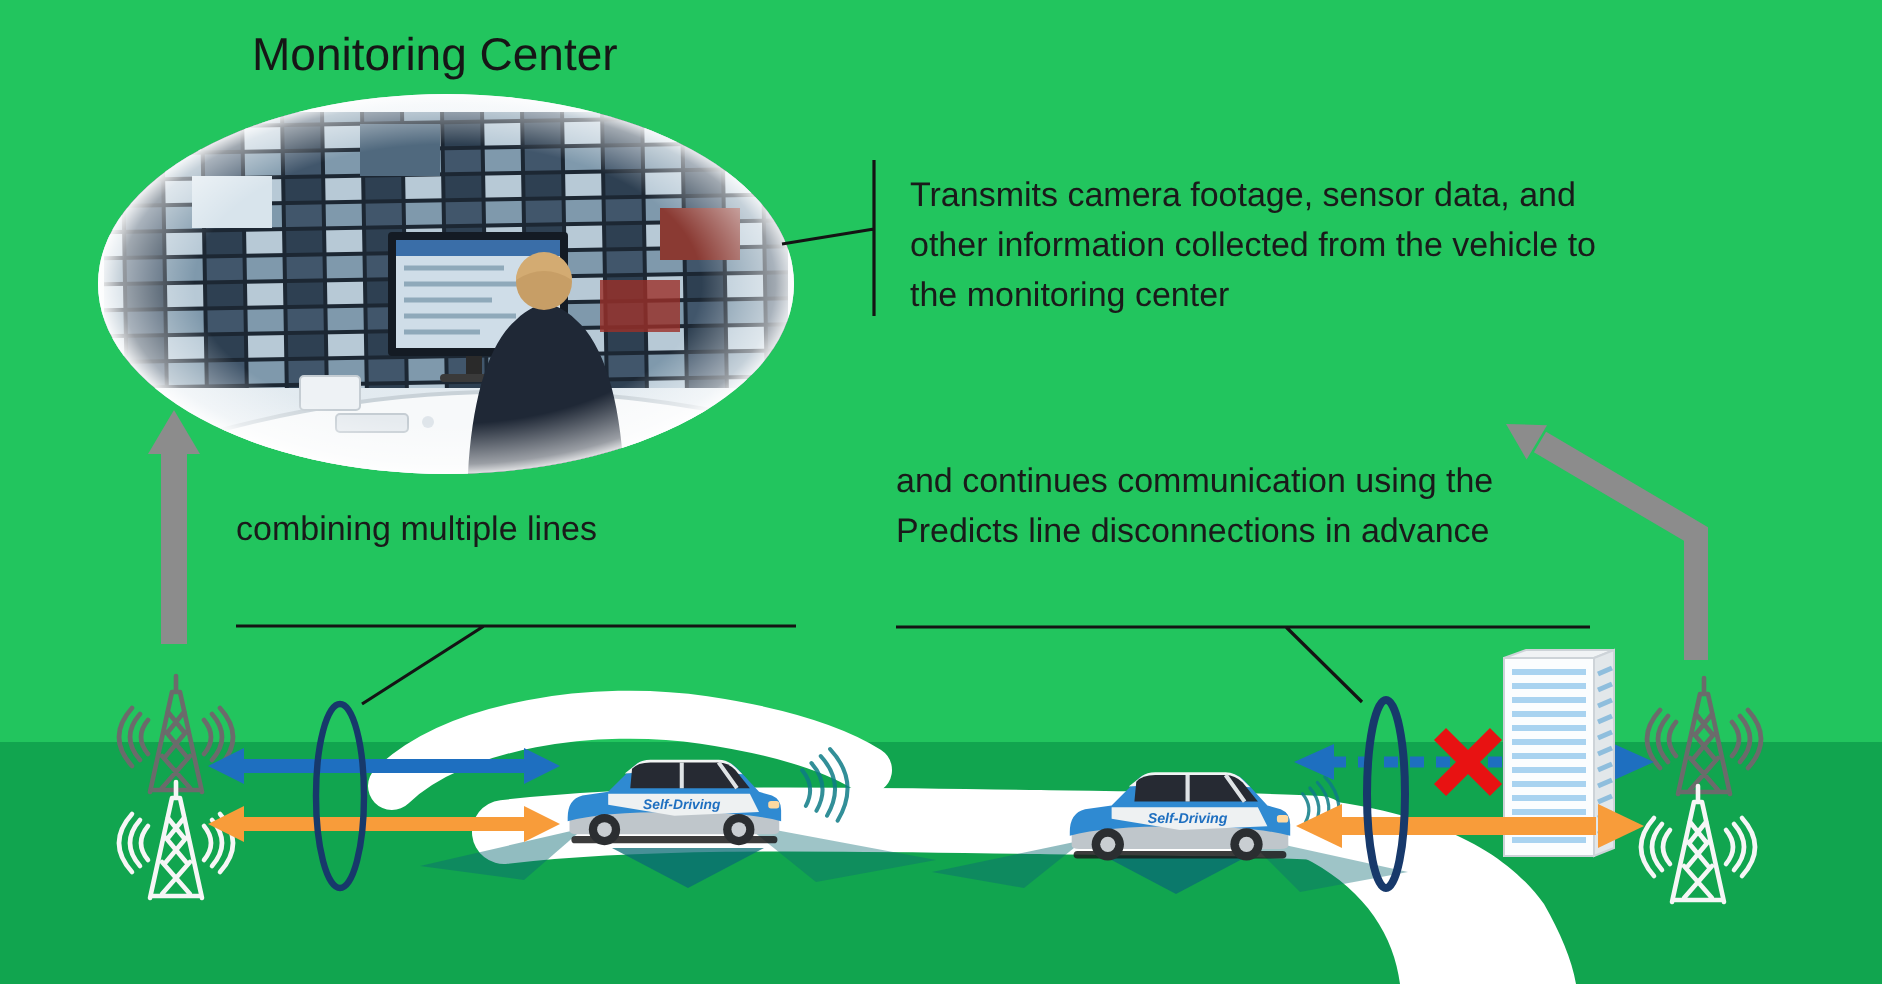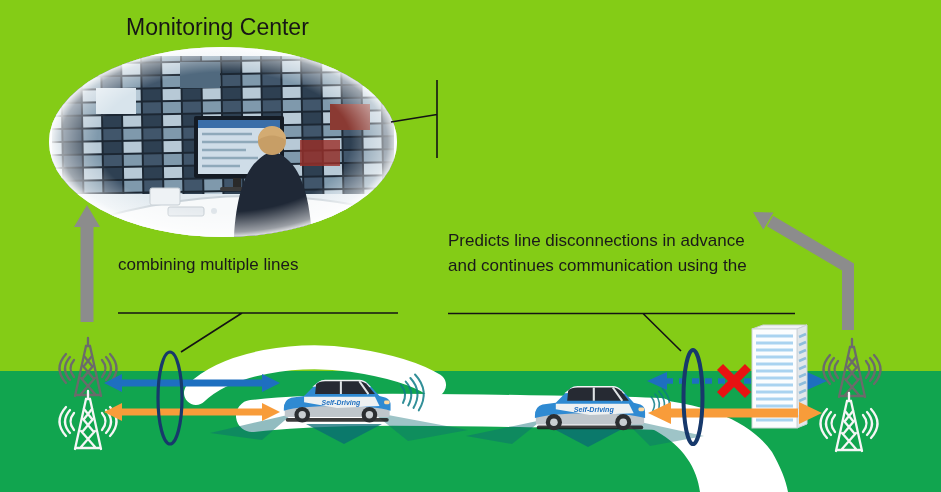--- a/index.html
+++ b/index.html
@@ -1,16 +1,16 @@
 <!DOCTYPE html>
 <html><head>
 <meta charset="utf-8">
 <style>
   html,body{margin:0;padding:0;background:#fff;}
-  #canvas{position:relative;width:941px;height:492px;background:#84cc16;overflow:hidden;
+  #canvas{position:relative;width:941px;height:492px;background:#22c55e;overflow:hidden;
           font-family:"Liberation Sans",sans-serif;}
   #scene{position:absolute;left:0;top:0;}
   .title{position:absolute;left:126px;top:14px;font-size:23px;color:#161616;white-space:nowrap;}
   .note{position:absolute;font-size:17px;line-height:25px;color:#1a1a1a;white-space:nowrap;}
   .note div{white-space:nowrap;}
 </style>
 </head>
 <body>
 
 <div id="canvas">
@@ -197,23 +197,28 @@
     <ellipse cx="693" cy="397" rx="9.5" ry="47" stroke="currentColor" stroke-width="4"></ellipse>
   </g>
 
   <g color="#e81212">
     <path d="M720,367 L748,395 M748,367 L720,395" stroke="currentColor" stroke-width="8.5" fill="none"></path>
   </g>
 </svg>
 
 <div class="title">Monitoring Center</div>
 
+<div class="note" style="left:455px;top:85px">
+  <div>Transmits camera footage, sensor data, and</div>
+  <div>other information collected from the vehicle to</div>
+  <div>the monitoring center</div>
+</div>
 
 <div class="note" style="left:118px;top:252px">
   <div>combining multiple lines</div>
 </div>
 
 <div class="note" style="left:448px;top:228px">
+  <div>and continues communication using the</div>
   <div>Predicts line disconnections in advance</div>
-  <div>and continues communication using the</div>
 </div>
 
 </div>
 
 </body></html>

